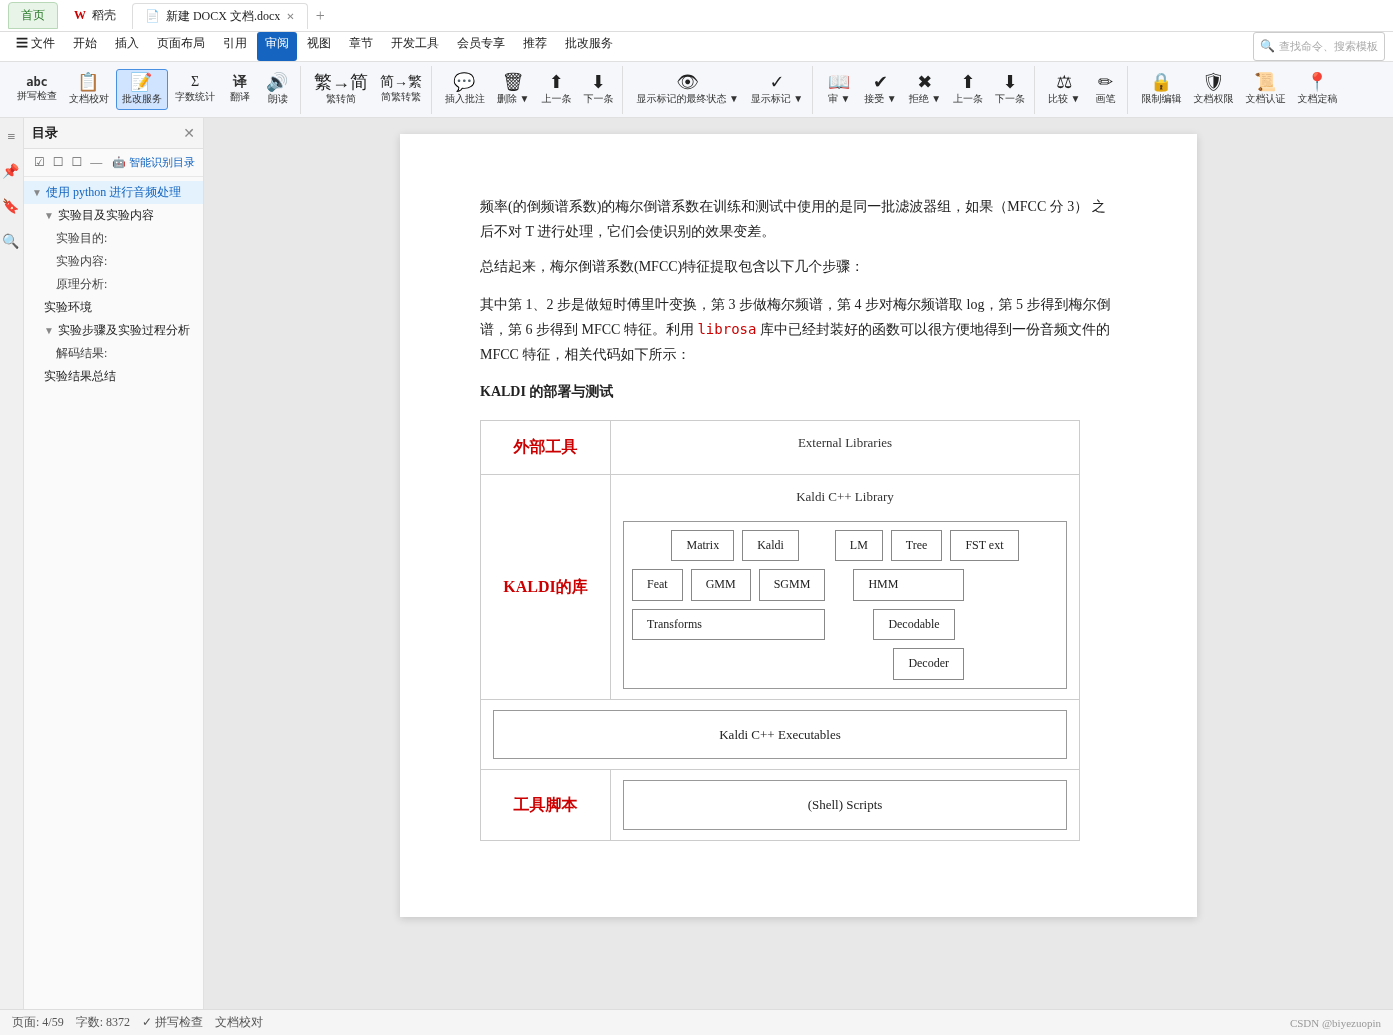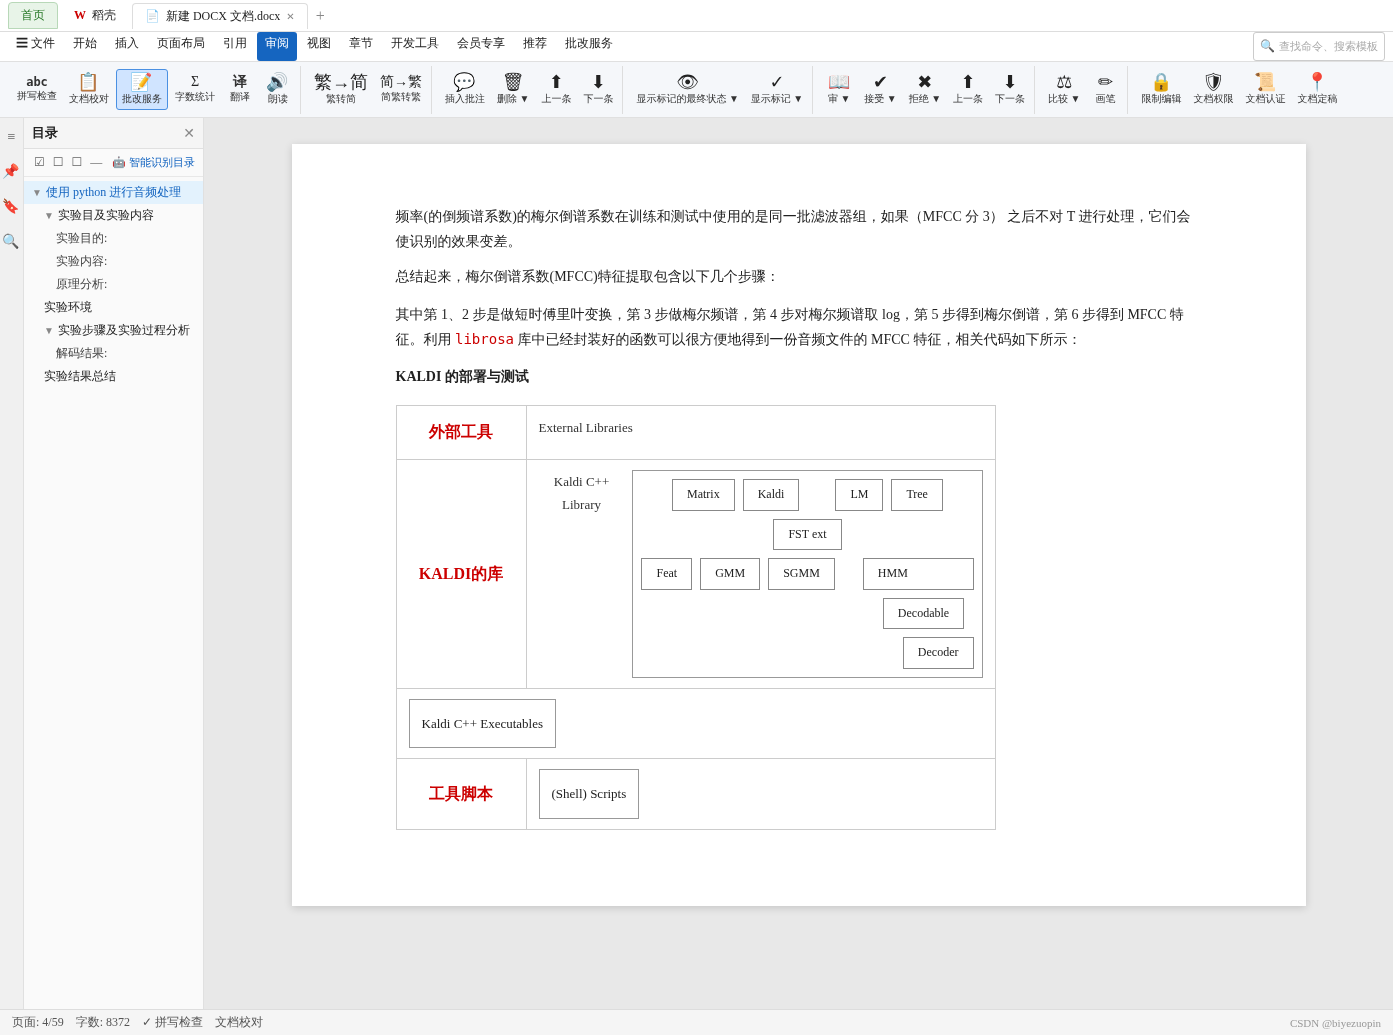--- a/index.html
+++ b/index.html
@@ -181,28 +181,27 @@
     .doc-area {
       flex: 1;
       background: #e8e8e8;
       overflow-y: auto;
       display: flex;
       flex-direction: column;
       align-items: center;
       padding: 16px;
     }
     .doc-page {
-      width: 1014px;
+      width: 797px;
       background: #fff;
-      padding: 60px 104px;
+      padding: 60px 80px;
       box-shadow: 0 2px 8px rgba(0,0,0,0.15);
       min-height: 600px;
       font-size: 14px;
       line-height: 1.8;
-      margin-top: 10px;
     }
     .doc-text { margin-bottom: 10px; color: #222; }
     .doc-list { margin: 8px 0 8px 20px; }
     .doc-list li { margin-bottom: 4px; }
     .li-orange { color: #e67e00; }
     .doc-heading { font-size: 14px; font-weight: bold; margin: 12px 0 8px; }
 
     
     .kaldi-diagram {
       border: 1px solid #ccc;
@@ -225,21 +224,21 @@
       font-size: 15px;
       font-weight: bold;
       color: #c00;
       border-right: 1px solid #ccc;
       text-align: center;
     }
     .kaldi-content {
       flex: 1;
       padding: 10px 12px;
       display: flex;
-      flex-direction: row;
+      flex-direction: column;
       gap: 8px;
     }
     .kaldi-section-title {
       text-align: center;
       font-size: 13px;
       color: #333;
       margin-bottom: 4px;
     }
     .kaldi-boxes {
       display: flex;
@@ -536,20 +535,23 @@
                 <div class="kaldi-box">FST ext</div>
               </div>
               <div style="height:8px;"></div>
               <div style="display:flex; gap:8px; align-items:flex-start;">
                 <div style="display:flex; flex-direction:column; gap:8px;">
                   <div style="display:flex; gap:8px;">
                     <div class="kaldi-box">Feat</div>
                     <div class="kaldi-box">GMM</div>
                     <div class="kaldi-box">SGMM</div>
                   </div>
+                  <div>
+                    <div class="kaldi-box">Transforms</div>
+                  </div>
                 </div>
                 <div style="display:flex; flex-direction:column; gap:8px; margin-left:20px;">
                   <div class="kaldi-box">HMM</div>
                   <div style="display:flex; gap:8px; margin-left:20px;">
                     <div class="kaldi-box">Decodable</div>
                   </div>
                   <div style="margin-left:40px;">
                     <div class="kaldi-box">Decoder</div>
                   </div>
                 </div>

